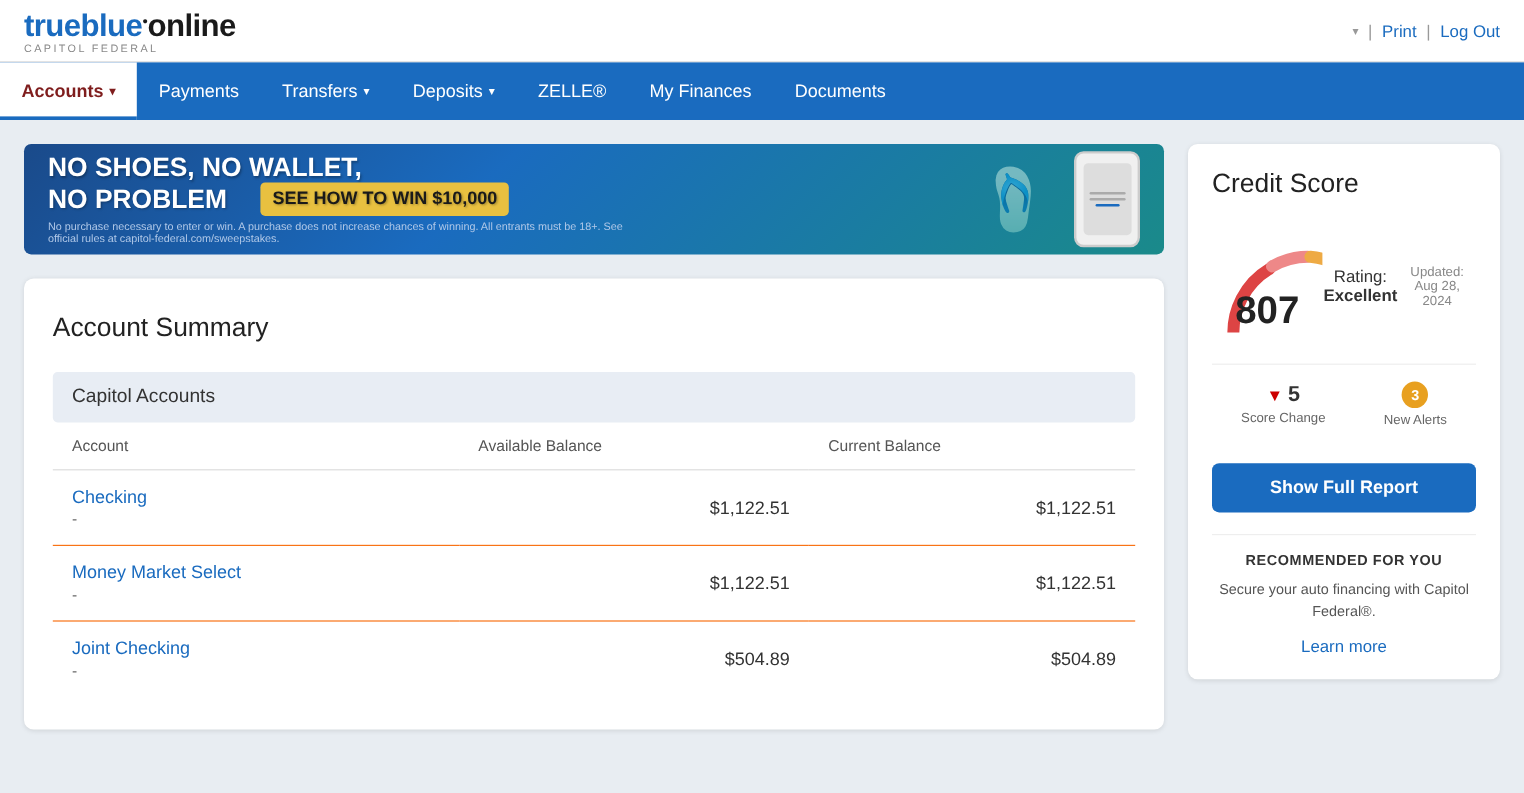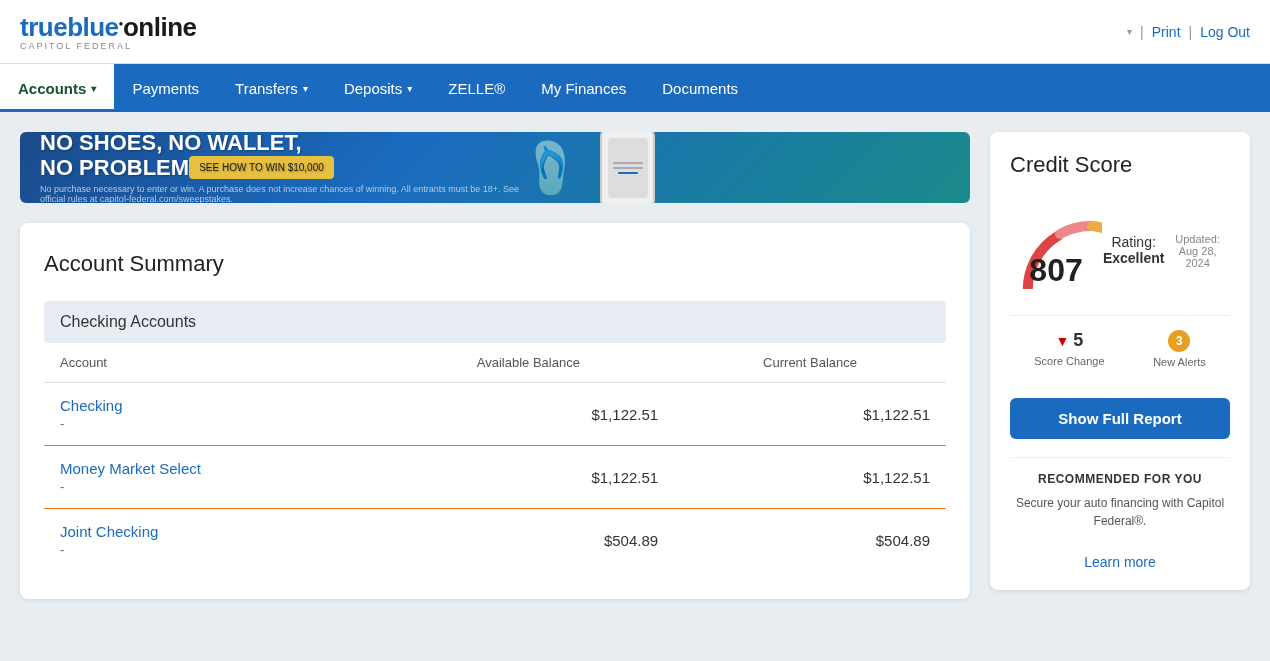--- a/index.html
+++ b/index.html
@@ -6,21 +6,21 @@
     body { font-family: Arial, sans-serif; background: #e8edf2; min-width: 1270px; }
 
     
     .top-bar {
       background: #fff;
       display: flex;
       align-items: center;
       justify-content: space-between;
       padding: 8px 20px;
       border-bottom: 1px solid #ddd;
-      height: 64px;
+      height: 52px;
     }
     .logo { display: flex; flex-direction: column; }
     .logo-text { font-size: 26px; font-weight: bold; color: #1a1a1a; letter-spacing: -0.5px; }
     .logo-sub { font-size: 9px; color: #888; letter-spacing: 2px; text-transform: uppercase; margin-top: -2px; }
     .top-actions { display: flex; align-items: center; gap: 8px; font-size: 14px; color: #333; }
     .top-actions span { color: #999; }
     .top-actions a { color: #1a6bbf; text-decoration: none; cursor: pointer; }
     .dropdown-arrow { font-size: 10px; color: #666; cursor: pointer; }
 
     
@@ -38,21 +38,21 @@
       color: #fff;
       font-size: 15px;
       cursor: pointer;
       text-decoration: none;
       white-space: nowrap;
       gap: 5px;
       position: relative;
     }
     .nav-item.active {
       background: #fff;
-      color: #14532d;
+      color: #7f1d1d;
       font-weight: bold;
     }
     .nav-item.active::after {
       content: '';
       position: absolute;
       bottom: 0;
       left: 0; right: 0;
       height: 3px;
       background: #1a6bbf;
     }
@@ -61,39 +61,40 @@
     
     .main-content {
       display: flex;
       gap: 0;
       padding: 20px;
       max-width: 1270px;
     }
     .banner {
       background: linear-gradient(135deg, #1a4a8a 0%, #1a6bbf 40%, #1a8a8a 100%);
       border-radius: 6px;
-      height: 71px;
+      height: 92px;
       display: flex;
       align-items: center;
-      justify-content: flex-start;
+      justify-content: space-between;
       padding: 4px 20px;
       margin-bottom: 20px;
       overflow: hidden;
       position: relative;
     }
     .banner-text-area { color: #fff; }
     .banner-big { font-size: 22px; font-weight: 900; text-transform: uppercase; line-height: 1.1; color: #fff; text-shadow: 1px 1px 2px rgba(0,0,0,0.3); }
     .banner-cta {
       background: #e8c040;
       color: #1a1a1a;
-      font-size: 10px;
-      font-weight: normal;
+      font-size: 15px;
+      font-weight: bold;
       padding: 6px 10px;
       border-radius: 4px;
       white-space: nowrap;
+      margin-left: 28px;
     }
     .banner-phone {
       width: 55px;
       height: 80px;
       background: #f0f0f0;
       border-radius: 8px;
       border: 2px solid #ccc;
       display: flex;
       align-items: center;
       justify-content: center;
@@ -127,21 +128,21 @@
     }
     .accounts-table { width: 100%; border-collapse: collapse; }
     .accounts-table thead tr th {
       padding: 12px 16px;
       font-size: 13px;
       color: #555;
       font-weight: 500;
       border-bottom: 1px solid #ddd;
     }
     .accounts-table thead tr th:first-child { text-align: left; }
-    .accounts-table thead tr th:not(:first-child) { text-align: center; }
+    .accounts-table thead tr th:not(:first-child) { text-align: left; }
     .accounts-table tbody tr { border-bottom: 1px solid #f97316; }
     .accounts-table tbody tr:last-child { border-bottom: none; }
     .account-name-link {
       color: #1a6bbf;
       font-size: 15px;
       font-weight: 500;
       text-decoration: none;
       cursor: pointer;
       display: block;
       padding-top: 14px;
@@ -225,21 +226,21 @@
       font-size: 15px;
       font-weight: bold;
       cursor: pointer;
       text-align: center;
       margin-top: 16px;
     }
 
     .recommended-section { margin-top: 18px; border-top: 1px solid #eee; padding-top: 14px; }
     .rec-title { font-size: 12px; font-weight: bold; color: #333; text-align: center; letter-spacing: 0.5px; margin-bottom: 8px; }
     .rec-text { font-size: 12px; color: #555; text-align: center; line-height: 1.5; }
-    .learn-more-link { color: #1a6bbf; text-decoration: none; font-size: 14px; display: block; text-align: center; margin-top: 24px; cursor: pointer; }
+    .learn-more-link { color: #1a6bbf; text-decoration: none; font-size: 14px; display: block; text-align: center; margin-top: 12px; cursor: pointer; }
 
     .left-content { flex: 1; }
   </style>
 </head>
 <body>
 
 <div class="top-bar">
   <div class="logo">
     <div class="logo-text">
       <span style="color:#1a6bbf;font-weight:900;">true</span><span style="color:#1a6bbf;font-weight:900;">blue</span><span style="color:#1a1a1a;font-size:8px;vertical-align:super;">●</span><span style="color:#1a1a1a;font-weight:900;">online</span>
@@ -303,21 +304,21 @@
             <div style="width:30px;height:2px;background:#aaa;border-radius:1px;"></div>
             <div style="width:20px;height:2px;background:#1a6bbf;border-radius:1px;"></div>
           </div>
         </div>
       </div>
     </div>
 
     <div class="account-summary-card">
       <h2 class="card-title">Account Summary</h2>
 
-      <div class="checking-header">Checking Accounts</div>
+      <div class="checking-header">Capitol Accounts</div>
 
       <table class="accounts-table">
         <thead>
           <tr>
             <th>Account</th>
             <th>Available Balance</th>
             <th>Current Balance</th>
           </tr>
         </thead>
         <tbody id="accounts-tbody">

